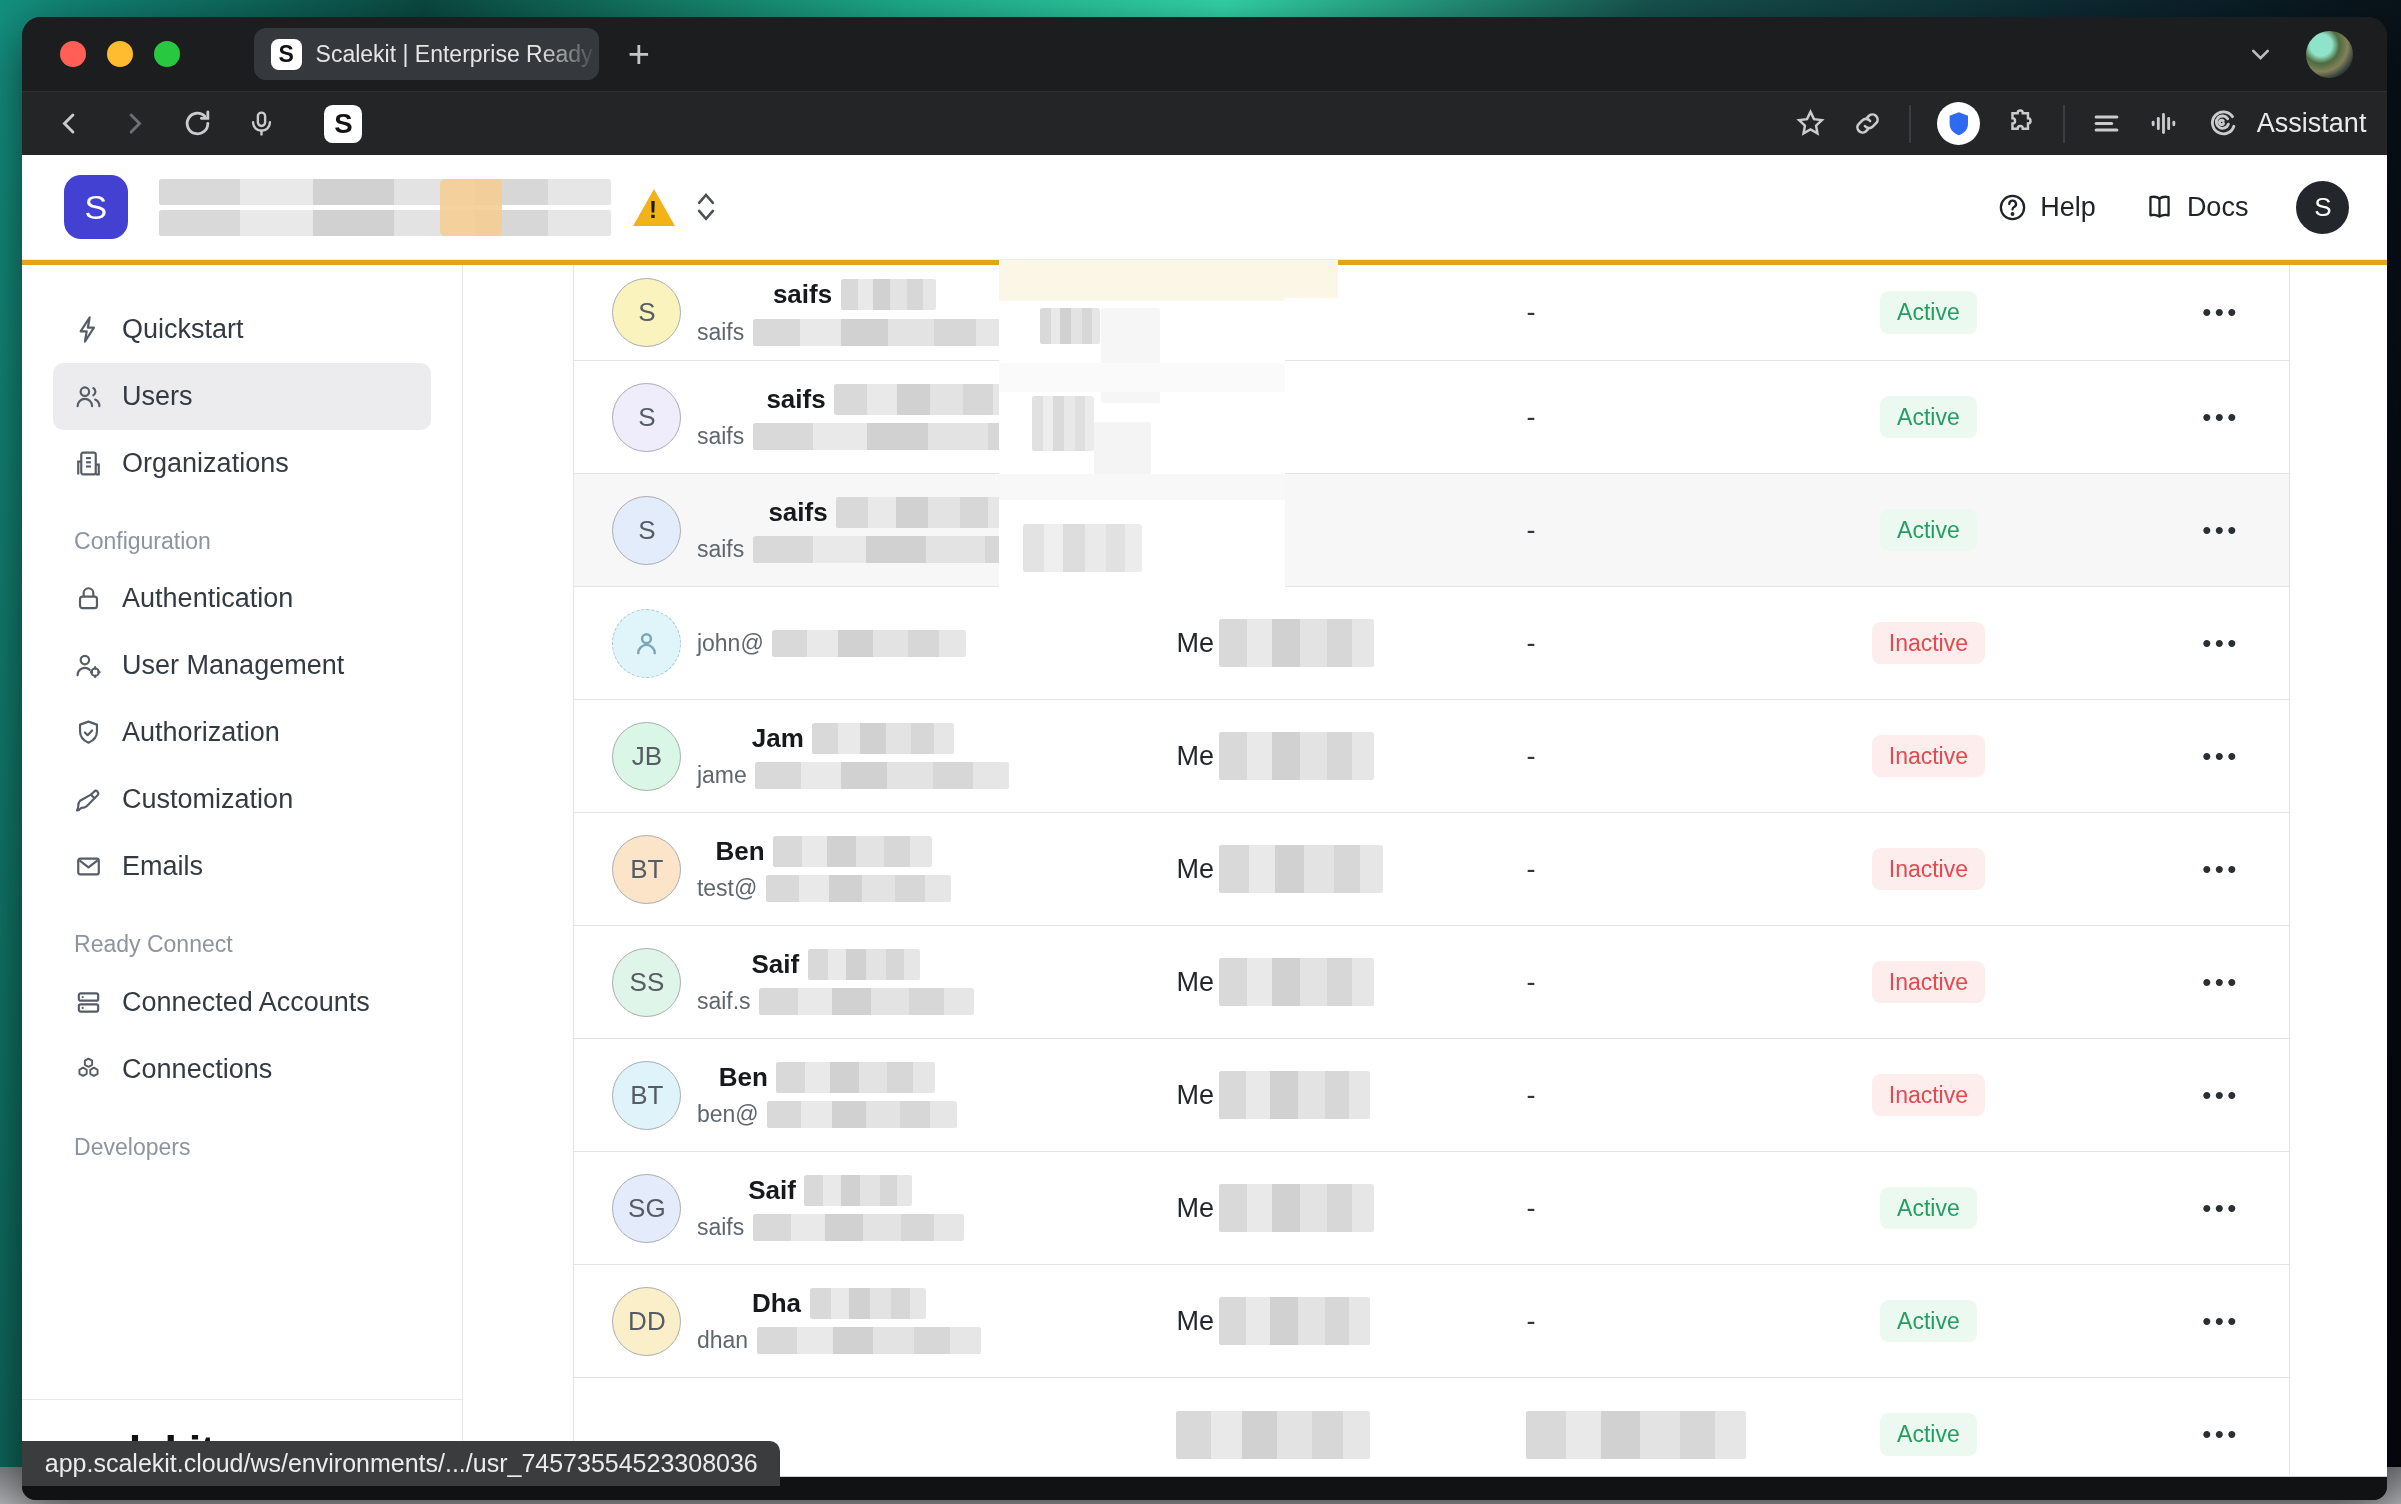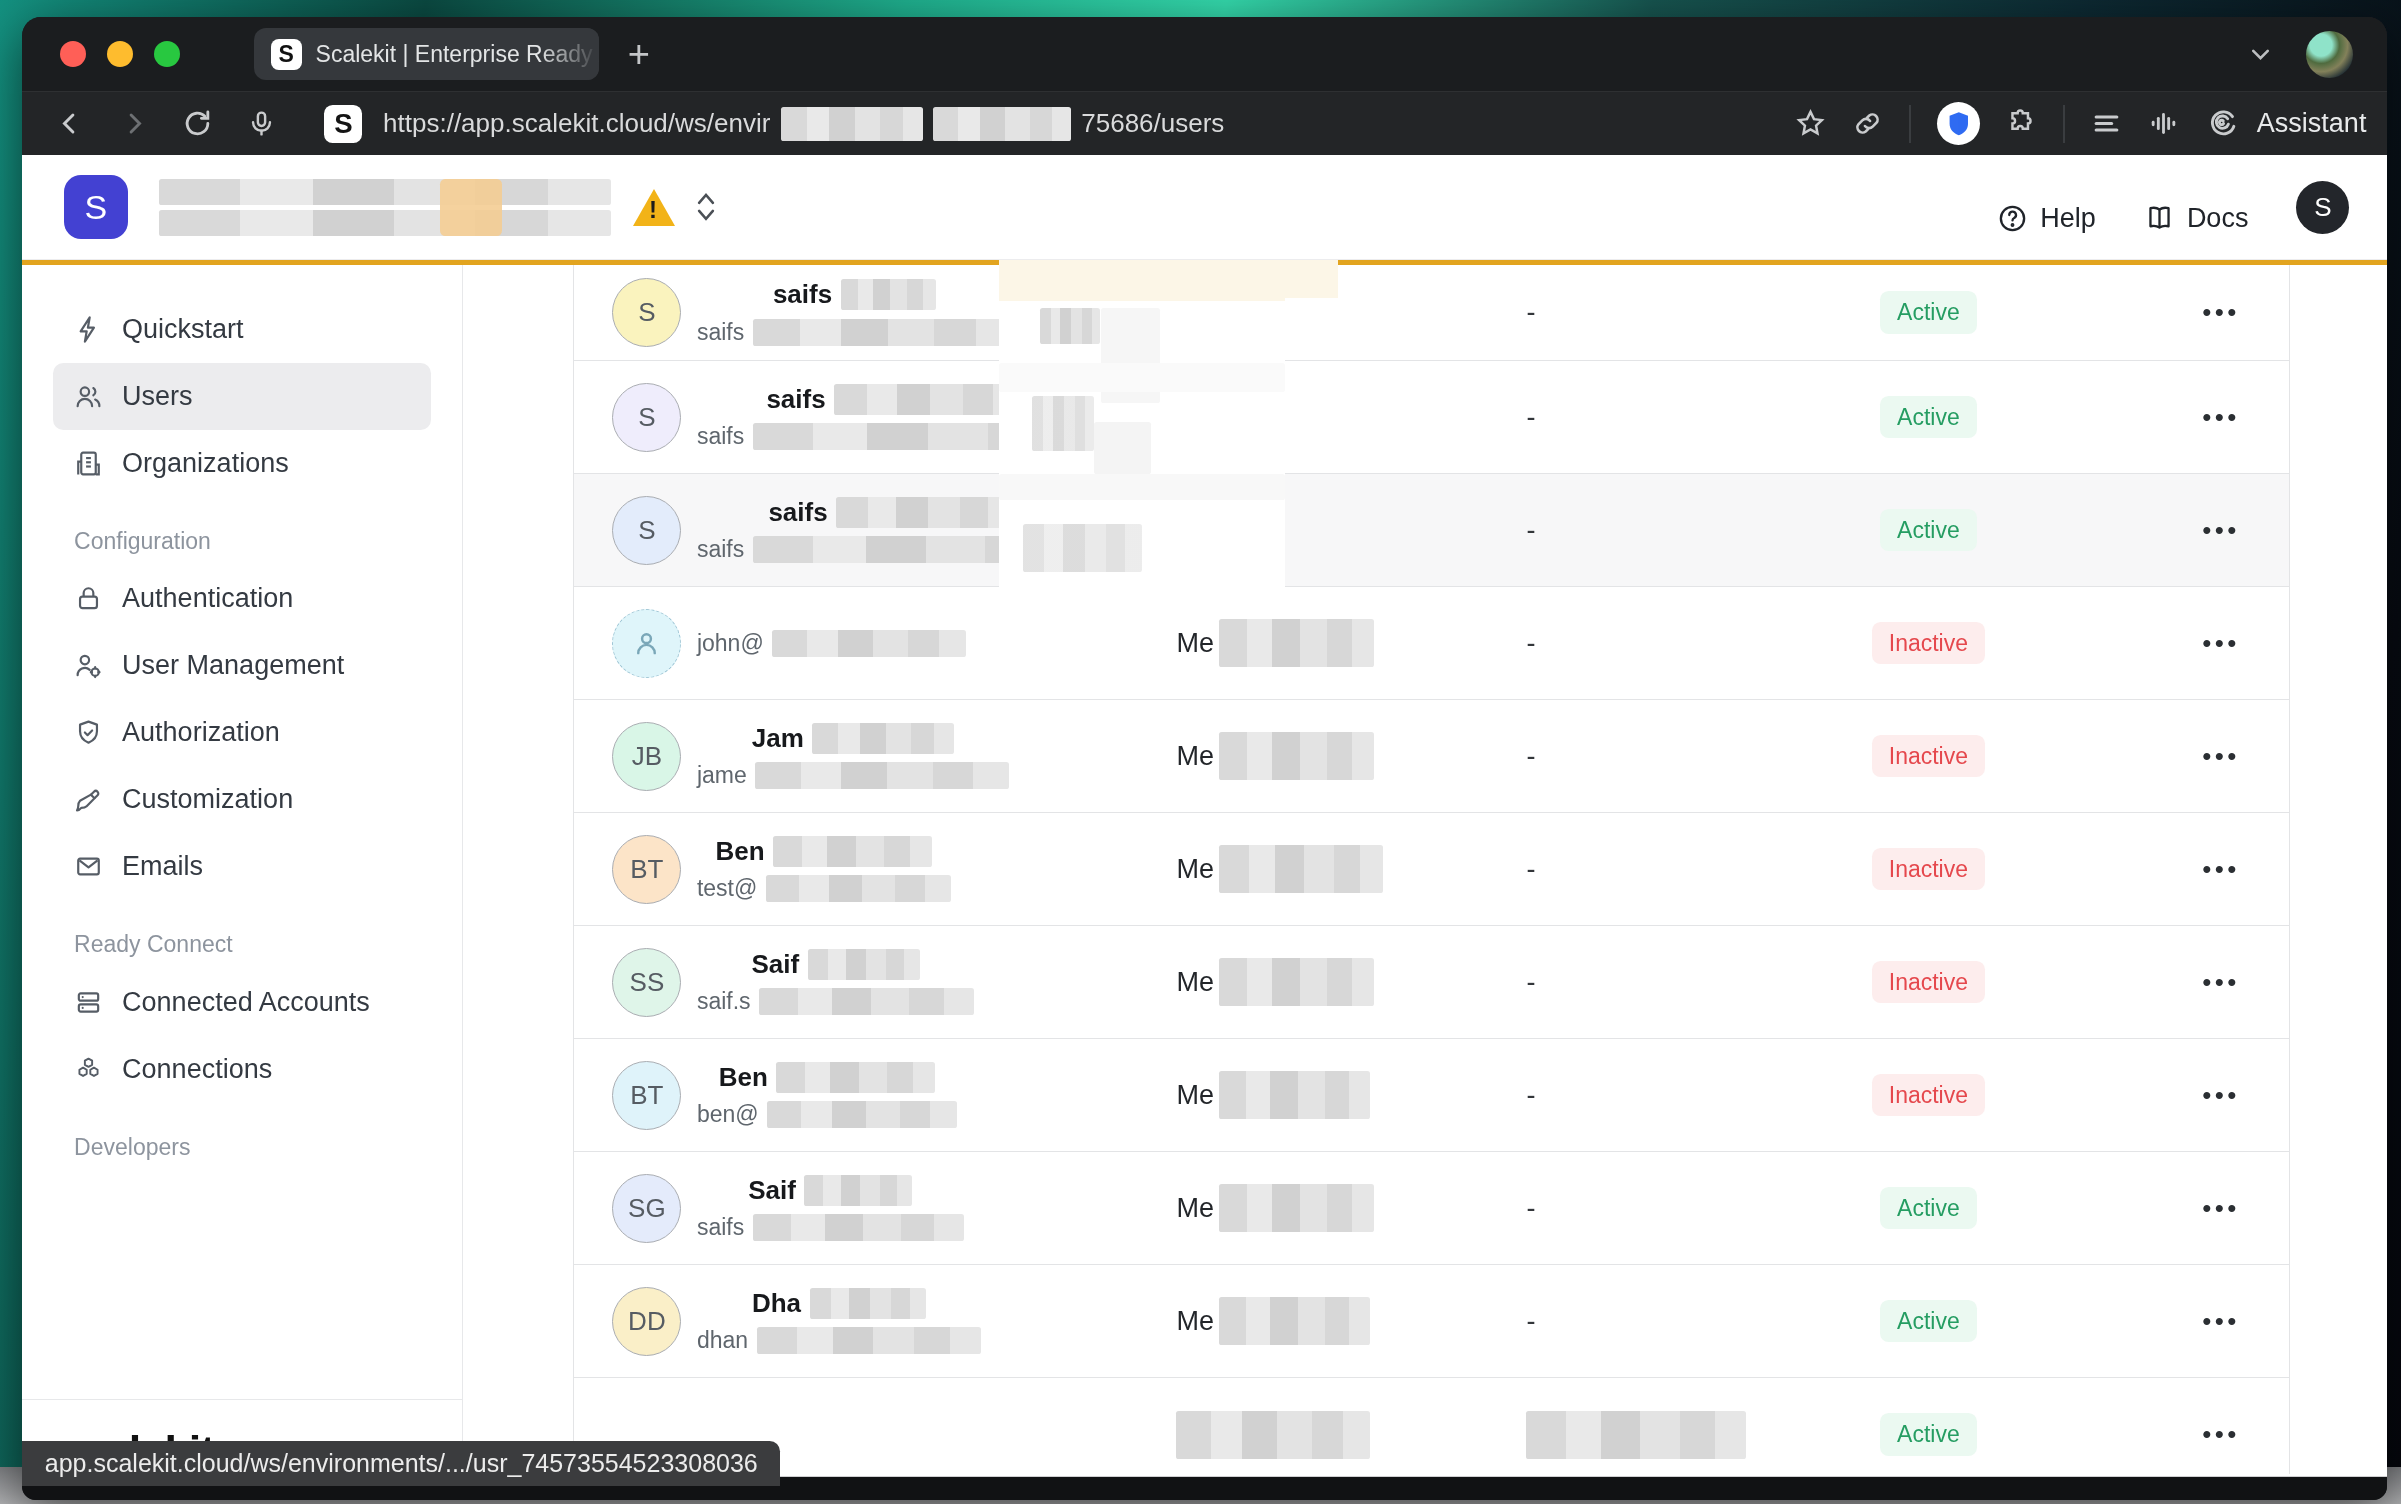--- a/index.html
+++ b/index.html
@@ -53,21 +53,21 @@
   .sk-logo { width:64px; height:64px; border-radius:17px; background:#4341d2; color:#fff;
     font-size:34px; display:flex; align-items:center; justify-content:center; margin-left:3.4px; }
   .ws-blur { position:relative; margin-left:31px; width:452px; height:57px; }
   .ws-line { position:absolute; left:0; width:100%; height:26px; }
   .ws-line.t{ top:0; } .ws-line.b{ bottom:0; }
   .ws-orange { position:absolute; left:281px; top:0; width:62px; height:57px; background:#f4cd93; border-radius:5.2px; opacity:.9; }
   .warn-tri { margin-left:22.4px; width:0; height:0; border-left:21.5px solid transparent; border-right:21.5px solid transparent;
     border-bottom:37px solid #f2b318; position:relative; }
   .warn-tri::after { content:"!"; position:absolute; left:-5.2px; top:7.8px; font-size:24px; font-weight:bold; color:#1c1c1c; }
   .ws-caret { margin-left:19px; color:#4b5056; display:flex; flex-direction:column; gap:1.7px; }
-  .hdr-right { margin-left:auto; display:flex; align-items:flex-end; gap:48px; }
+  .hdr-right { margin-left:auto; display:flex; align-items:center; gap:48px; }
   .hdr-link { display:flex; align-items:center; gap:12px; color:#20242a; font-size:27px; }
   .hdr-avatar { width:53px; height:53px; border-radius:50%; background:#23262b; color:#fff; font-size:26px; font-weight:500;
     display:flex; align-items:center; justify-content:center; }
   .amber-bar { height:5.2px; background:#e2a41f; }
 
   .app-body { display:flex; height:1209px; }
 
   
   .sidebar { position:relative; width:441px; flex:0 0 441px; border-right:0.9px solid #e7e8ea; padding:31px 31px 0 31px; }
   .side-item { display:flex; align-items:center; gap:19px; height:67px; border-radius:10.3px; padding:0 20.7px;
@@ -164,26 +164,20 @@
           </svg>
       </div>
       <div class="nav-ic">
         <svg width="29" height="29" viewBox="0 0 24 24" fill="none" stroke="currentColor" stroke-width="2" stroke-linecap="round">
             <rect x="9" y="3" width="6" height="11" rx="3"></rect>
             <path d="M5 11a7 7 0 0 0 14 0"></path>
             <line x1="12" y1="18" x2="12" y2="21"></line>
           </svg>
       </div>
       <div class="url-favicon">S</div>
-      <div class="url">
-        <span>https://app.scalekit.cloud/ws/envir</span>
-        <span class="blur" style="width:142px"></span>
-        <span class="blur" style="width:138px"></span>
-        <span>75686/users</span>
-      </div>
       <div class="ab-right">
         <div>
           <svg width="31" height="31" viewBox="0 0 24 24" fill="none" stroke="currentColor" stroke-width="1.9">
               <path d="M12 3l2.7 5.6 6.1.8-4.5 4.2 1.1 6-5.4-3-5.4 3 1.1-6L3.2 9.4l6.1-.8z"></path>
             </svg>
         </div>
         <div>
           <svg width="31" height="31" viewBox="0 0 24 24" fill="none" stroke="currentColor" stroke-width="2" stroke-linecap="round">
               <path d="M10 14a4 4 0 0 0 6 .4l3-3a4 4 0 0 0-5.6-5.6l-1.7 1.7"></path>
               <path d="M14 10a4 4 0 0 0-6-.4l-3 3a4 4 0 0 0 5.6 5.6l1.7-1.7"></path>

